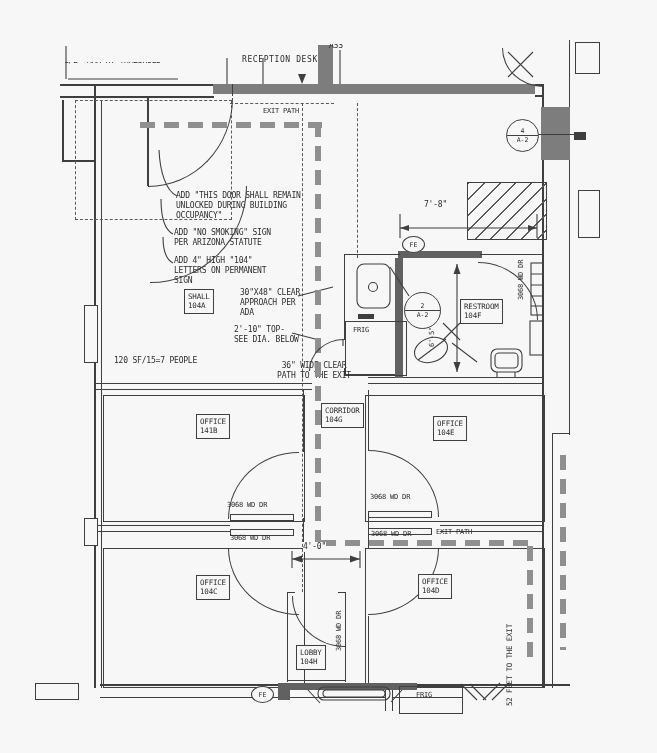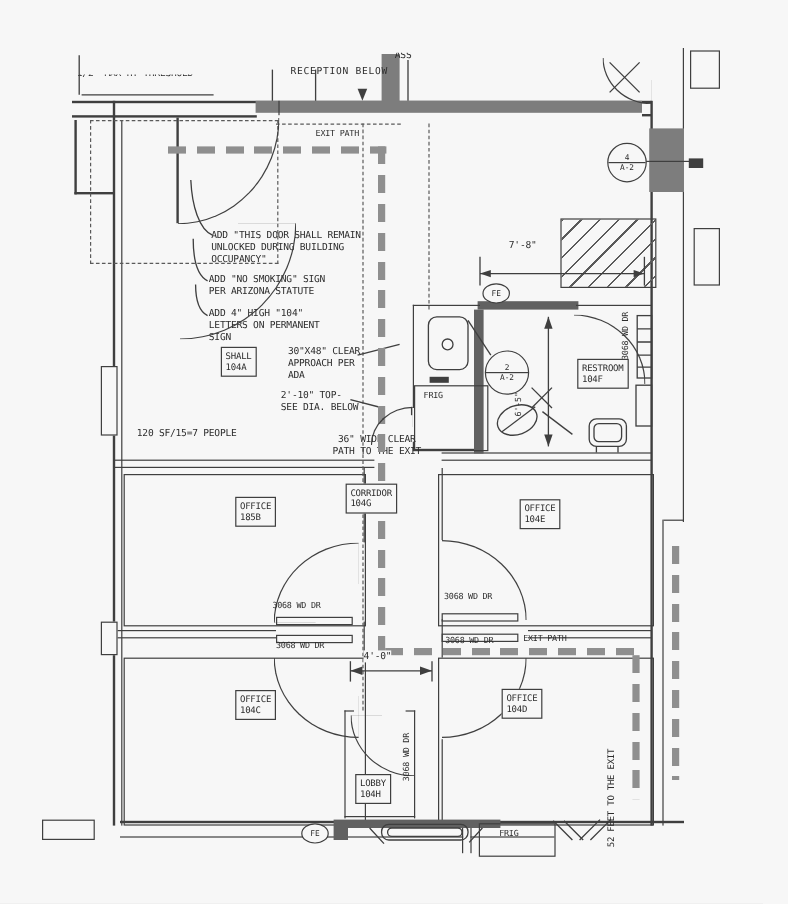--- a/index.html
+++ b/index.html
@@ -197,31 +197,31 @@
   </div>
   <div class="callout" style="left:404px;top:292px;width:35px;height:35px">
     <span class="ct">2</span>
     <span class="cb">A-2</span>
   </div>
 
   <div class="box" style="left:184px;top:289px">
     <span>SHALL</span>
     <span>104A</span>
   </div>
-  <div class="box" style="left:481px;top:299px">
+  <div class="box" style="left:460px;top:299px">
     <span>RESTROOM</span>
     <span>104F</span>
   </div>
-  <div class="box" style="left:288px;top:403px">
+  <div class="box" style="left:321px;top:403px">
     <span>CORRIDOR</span>
     <span>104G</span>
   </div>
   <div class="box" style="left:196px;top:414px">
     <span>OFFICE</span>
-    <span>185B</span>
+    <span>141B</span>
   </div>
   <div class="box" style="left:433px;top:416px">
     <span>OFFICE</span>
     <span>104E</span>
   </div>
   <div class="box" style="left:196px;top:575px">
     <span>OFFICE</span>
     <span>104C</span>
   </div>
   <div class="box" style="left:418px;top:574px">
@@ -232,21 +232,21 @@
     <span>LOBBY</span>
     <span>104H</span>
   </div>
 
   <div class="clip" style="left:64px;top:62px;width:120px;height:13px">
     <span style="margin-top:-6px">1/2" MAX HT THRESHOLD</span>
   </div>
   <div class="clip" style="left:329px;top:44px;width:26px;height:12px">
     <span style="margin-top:-3px">ASS</span>
   </div>
-  <div class="t nw" style="left:242px;top:55px;letter-spacing:0.6px">RECEPTION BELOW</div>
+  <div class="t nw" style="left:242px;top:55px;letter-spacing:0.6px">RECEPTION DESK</div>
   <div class="t nw s7" style="left:263px;top:107px">EXIT PATH</div>
   <div class="t nw s7" style="left:436px;top:528px">EXIT PATH</div>
   <div class="t" style="left:176px;top:191px;width:136px">ADD "THIS DOOR SHALL REMAIN UNLOCKED DURING BUILDING OCCUPANCY"</div>
   <div class="t" style="left:174px;top:228px;width:110px">ADD "NO SMOKING" SIGN PER ARIZONA STATUTE</div>
   <div class="t" style="left:174px;top:256px;width:102px">ADD 4" HIGH "104" LETTERS ON PERMANENT SIGN</div>
   <div class="t" style="left:240px;top:288px;width:70px">30"X48" CLEAR APPROACH PER ADA</div>
   <div class="t" style="left:234px;top:325px;width:66px">2'-10" TOP- SEE DIA. BELOW</div>
   <div class="t" style="left:272px;top:361px;width:84px;text-align:center">36" WIDE CLEAR PATH TO THE EXIT</div>
   <div class="t nw" style="left:114px;top:356px">120 SF/15=7 PEOPLE</div>
   <div class="t nw s7" style="left:353px;top:326px">FRIG</div>

